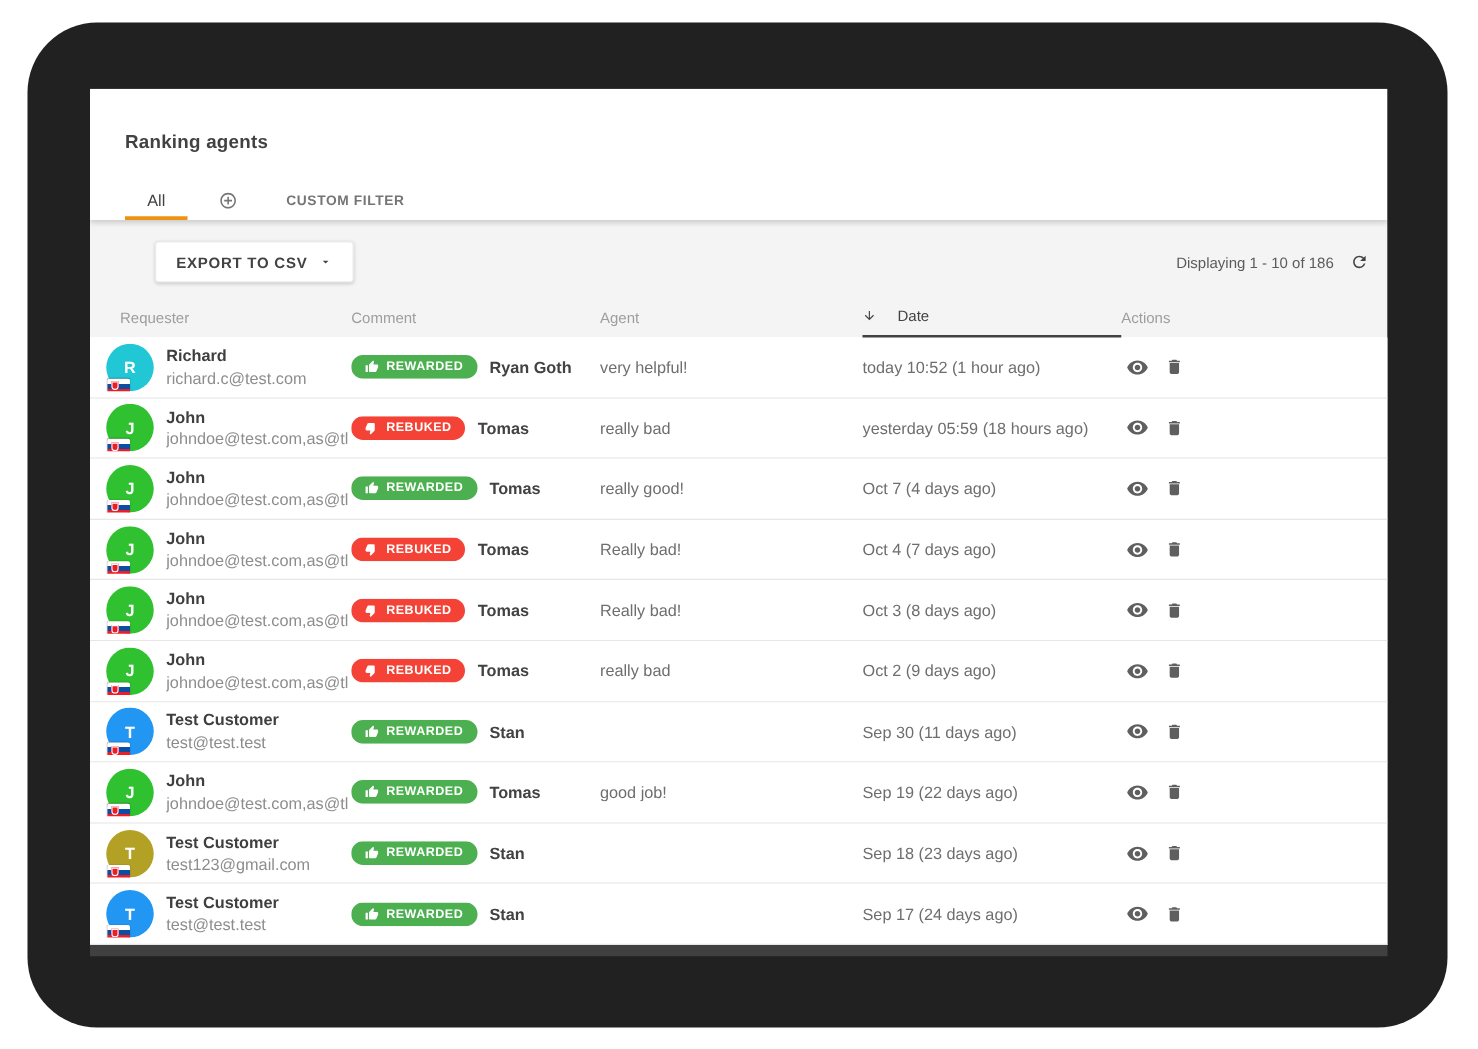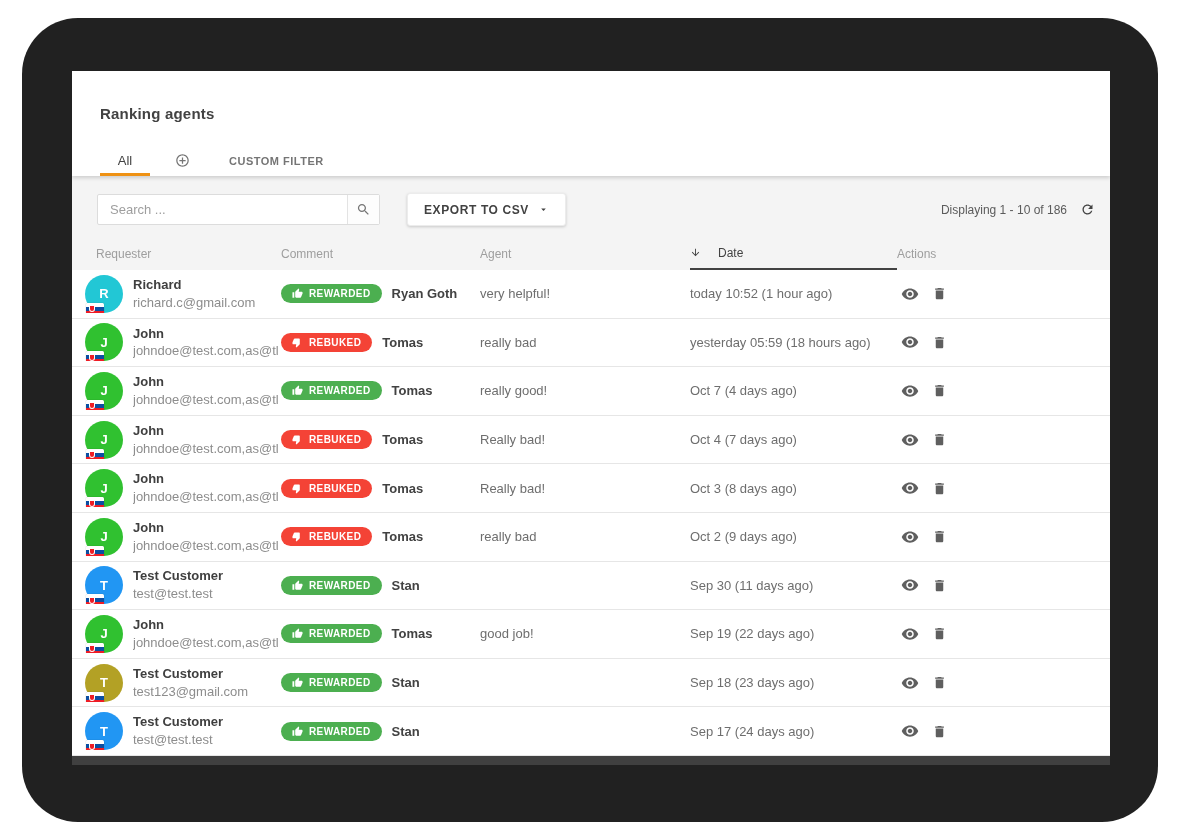--- a/index.html
+++ b/index.html
@@ -82,30 +82,20 @@
                 <path d="M13 7h-2v4H7v2h4v4h2v-4h4v-2h-4V7zm-1-5C6.48 2 2 6.48 2 12s4.48 10 10 10 10-4.48 10-10S17.52 2 12 2zm0 18c-4.41 0-8-3.59-8-8s3.59-8 8-8 8 3.59 8 8-3.59 8-8 8z"></path>
               </svg>
           </span>
           <span>CUSTOM FILTER</span>
         </div>
       </div>
     </div>
 
     <div class="content">
       <div class="toolbar">
-        <div class="search-box">
-          <input placeholder="Search ..." style="">
-          <button class="search-btn">
-            <span>
-              <svg width="15" height="15" viewBox="0 0 24 24" fill="#757575">
-                  <path d="M15.5 14h-.79l-.28-.27C15.41 12.59 16 11.11 16 9.5 16 5.91 13.09 3 9.5 3S3 5.91 3 9.5 5.91 16 9.5 16c1.61 0 3.09-.59 4.23-1.57l.27.28v.79l5 5L20.49 19l-5-4.99zM9.5 14C7.01 14 5 11.99 5 9.5S7.01 5 9.5 5 14 7.01 14 9.5 11.99 14 9.5 14z"></path>
-                </svg>
-            </span>
-          </button>
-        </div>
         <button class="export-btn">
           <span>EXPORT TO CSV</span>
           <span>
             <svg width="11" height="11" viewBox="0 0 24 24" fill="#424242">
                 <path d="M7 10l5 5 5-5z"></path>
               </svg>
           </span>
         </button>
         <div class="spacer"></div>
         <span class="displaying">Displaying 1 - 10 of 186</span>
@@ -135,21 +125,21 @@
   <div class="row">
     <div class="cell requester">
       <div class="avatar" style="background: rgb(34, 199, 213);">
         <span class="avatar-letter">R</span>
         <span class="flag">
                   <i class="flag-emblem"></i>
                 </span>
       </div>
       <div class="who">
         <div class="name">Richard</div>
-        <div class="email">richard.c@gmail.com</div>
+        <div class="email">richard.c@test.com</div>
       </div>
     </div>
     <div class="cell agent">
       <span class="badge" style="background: rgb(76, 175, 80);">
         <span>
           <svg width="11" height="11" viewBox="0 0 24 24" fill="#ffffff">
                     <path d="M1 21h4V9H1v12zM23 10c0-1.1-.9-2-2-2h-6.31l.95-4.57.03-.32c0-.41-.17-.79-.44-1.06L14.17 1 7.59 7.59C7.22 7.95 7 8.45 7 9v10c0 1.1.9 2 2 2h9c.83 0 1.54-.5 1.84-1.22l3.02-7.05c.09-.23.14-.47.14-.73v-2z"></path>
                   </svg>
         </span>
 

